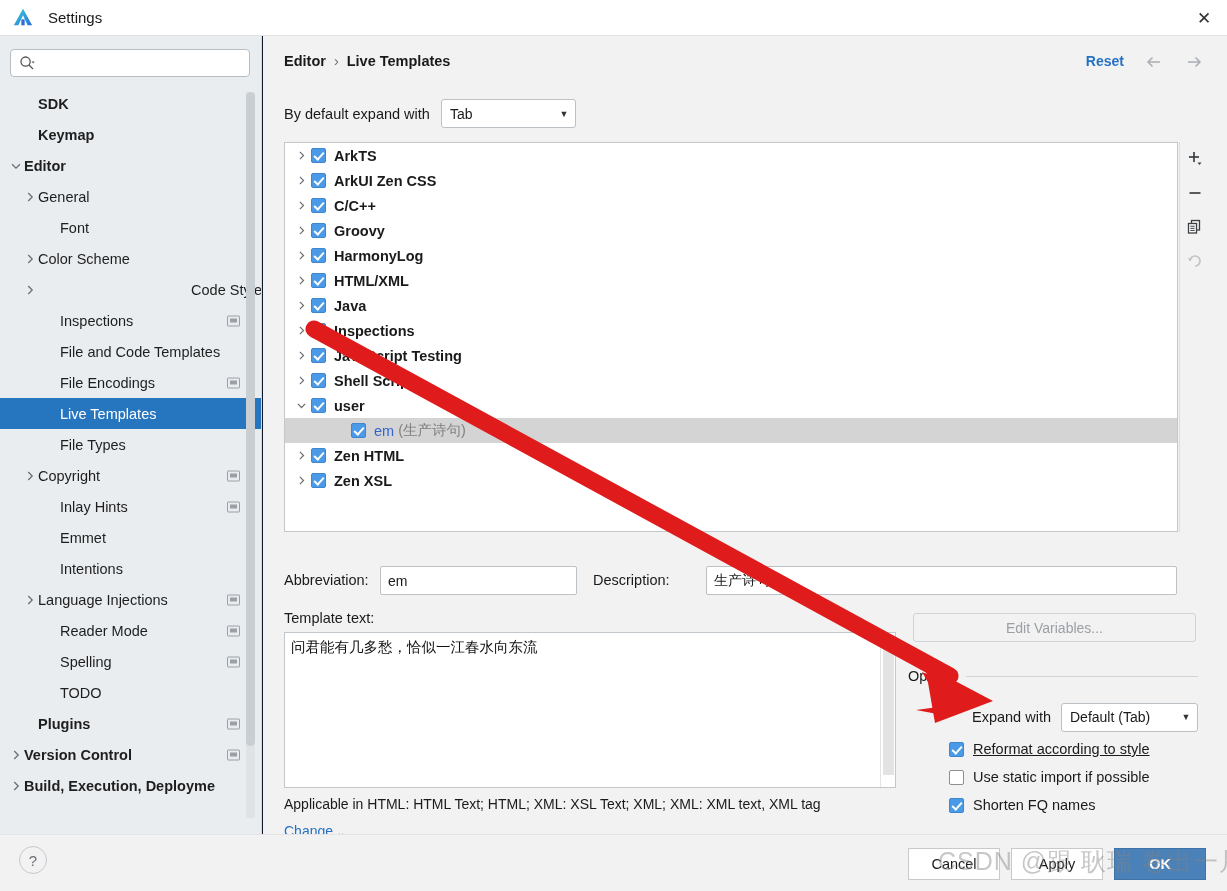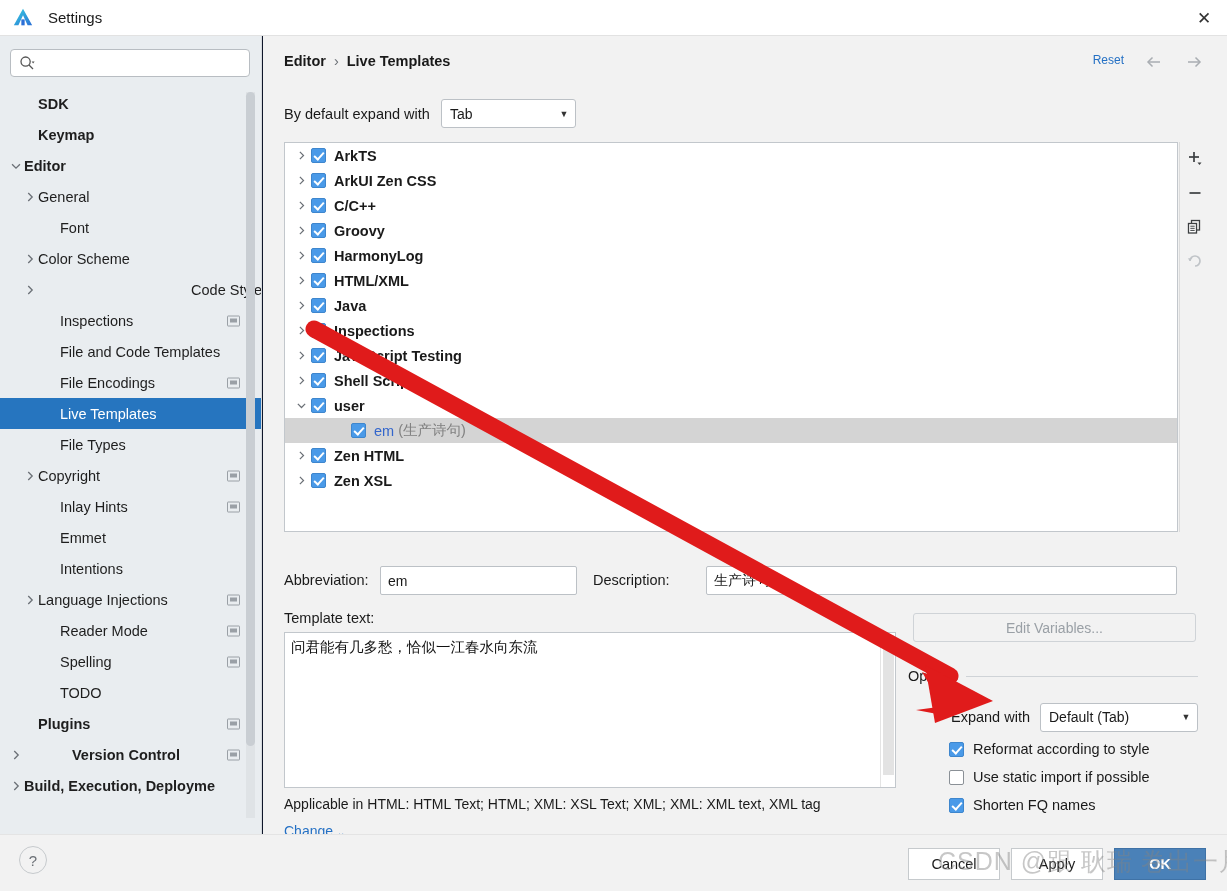--- a/index.html
+++ b/index.html
@@ -122,22 +122,22 @@
   #breadcrumb {
     position: absolute; left: 21px; top: 17px;
     display: flex; align-items: center;
     font-size: 14.5px; font-weight: bold; color: #1a1a1a;
   }
   #breadcrumb .sep {
     margin: 0 8px; color: #6b7076; font-weight: normal;
   }
   #reset-link {
     position: absolute; right: 103px; top: 17px;
-    font-size: 12px; color: #2470c4; cursor: pointer;
-    font-weight: normal;
+    font-size: 14px; color: #2470c4; cursor: pointer;
+    font-weight: bold;
     padding-left: 9px;
   }
   .nav-hist {
     position: absolute; top: 15px;
     width: 22px; height: 22px;
     color: #a9adb2; cursor: pointer;
     display: flex; align-items: center; justify-content: center;
   }
   #hist-back { right: 62px; }
   #hist-fwd  { right: 22px; }
@@ -309,29 +309,29 @@
   #options-title { font-size: 14.5px; color: #1a1a1a; white-space: nowrap; }
   #options-rule {
     flex: 1; height: 1px; background: #cfd3d7; margin-left: 8px;
   }
   #opt-expand-row {
     position: absolute; left: 645px; top: 666px;
     width: 290px; height: 30px;
     display: flex; align-items: center; justify-content: flex-end;
   }
   #opt-expand-label { font-size: 14.5px; color: #1a1a1a; margin-right: 10px; }
-  #opt-expand-combo { width: 158px; height: 29px; }
+  #opt-expand-combo { width: 137px; height: 29px; }
 
   .opt-check {
     position: absolute; left: 686px;
     display: flex; align-items: center;
     font-size: 14.5px; color: #1a1a1a;
     cursor: pointer;
   }
-  #opt-check-0 { top: 705px; }
+  #opt-check-0 { top: 705px; text-decoration: underline; }
   #opt-check-1 { top: 733px; }
   #opt-check-2 { top: 761px; }
   .opt-check .cb { margin-right: 9px; }
 
   
   #bottombar {
     position: absolute; left: 0; top: 834px;
     width: 1227px; height: 57px;
     background: #f2f2f2;
     border-top: 1px solid #e4e4e4;
@@ -522,21 +522,21 @@
         </div>
         <div class="nav-item" style="padding-left: 44px;">
           <span class="nav-arrow spacer"></span>
           <span class="nav-label">TODO</span>
         </div>
         <div class="nav-item bold" style="padding-left: 22px;">
           <span class="nav-arrow spacer"></span>
           <span class="nav-label">Plugins</span>
           <span class="nav-badge"></span>
         </div>
-        <div class="nav-item bold" style="padding-left: 8px; gap: 48px;">
+        <div class="nav-item bold" style="padding-left: 8px;">
           <span class="nav-arrow">
             <svg viewBox="0 0 16 16" width="14" height="14">
               <polyline points="6,3.5 10.5,8 6,12.5" fill="none" stroke="currentColor" stroke-width="1.5"></polyline>
             </svg>
           </span>
           <span class="nav-label">Version Control</span>
           <span class="nav-badge"></span>
         </div>
         <div class="nav-item bold" style="padding-left: 8px;">
           <span class="nav-arrow">

